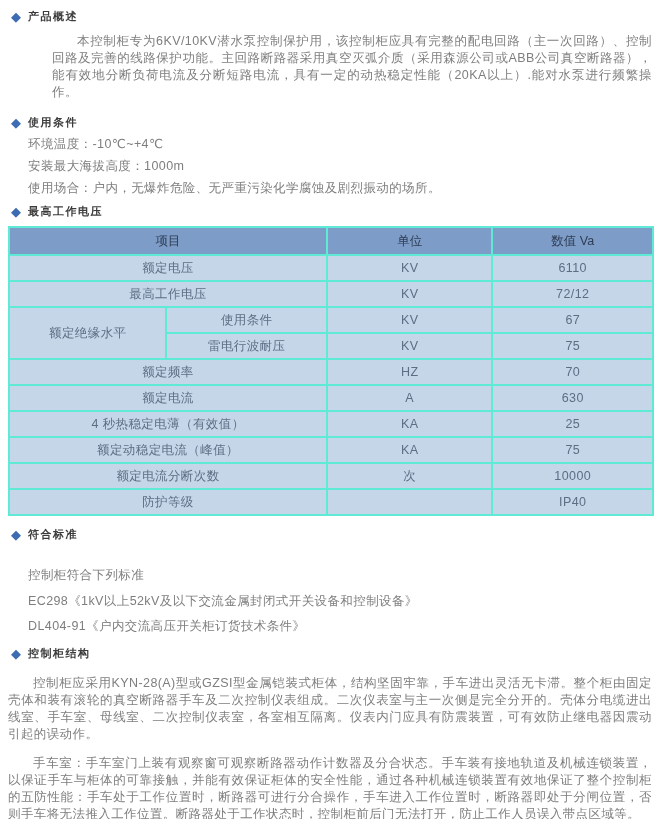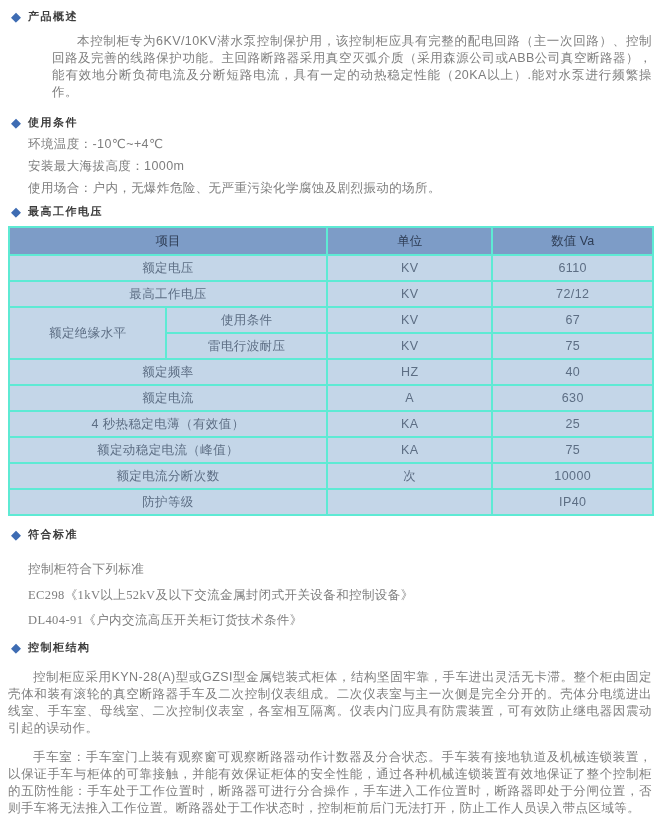--- a/index.html
+++ b/index.html
@@ -40,21 +40,21 @@
   .params th {
     background:#7d9cc7; color:#2e3d55; font-weight:normal;
     font-size:12.5px; height:26px; text-align:center; vertical-align:middle;
   }
   .params td {
     background:#c4d6e8; color:#5d6e84;
     font-size:12.5px; height:24px; text-align:center; vertical-align:middle;
     letter-spacing:0.4px;
   }
 
-  .std-list { margin-top:14px;font-family:Liberation Serif, serif; }
+  .std-list { margin-top:20px; }
   .std-line { font-size:12.5px; color:#7e7e7e; line-height:25.5px; padding-left:20px; letter-spacing:0.4px; }
 
   .struct-para { margin-top:12px; }
 </style>
 </head>
 <body>
 
 <div class="page">
 
   <div>
@@ -112,21 +112,21 @@
         <td>67</td>
       </tr>
       <tr>
         <td>雷电行波耐压</td>
         <td>KV</td>
         <td>75</td>
       </tr>
       <tr>
         <td colspan="2">额定频率</td>
         <td>HZ</td>
-        <td>40</td>
+        <td>70</td>
       </tr>
       <tr>
         <td colspan="2">额定电流</td>
         <td>A</td>
         <td>630</td>
       </tr>
       <tr>
         <td colspan="2">4 秒热稳定电薄（有效值）</td>
         <td>KA</td>
         <td>25</td>

